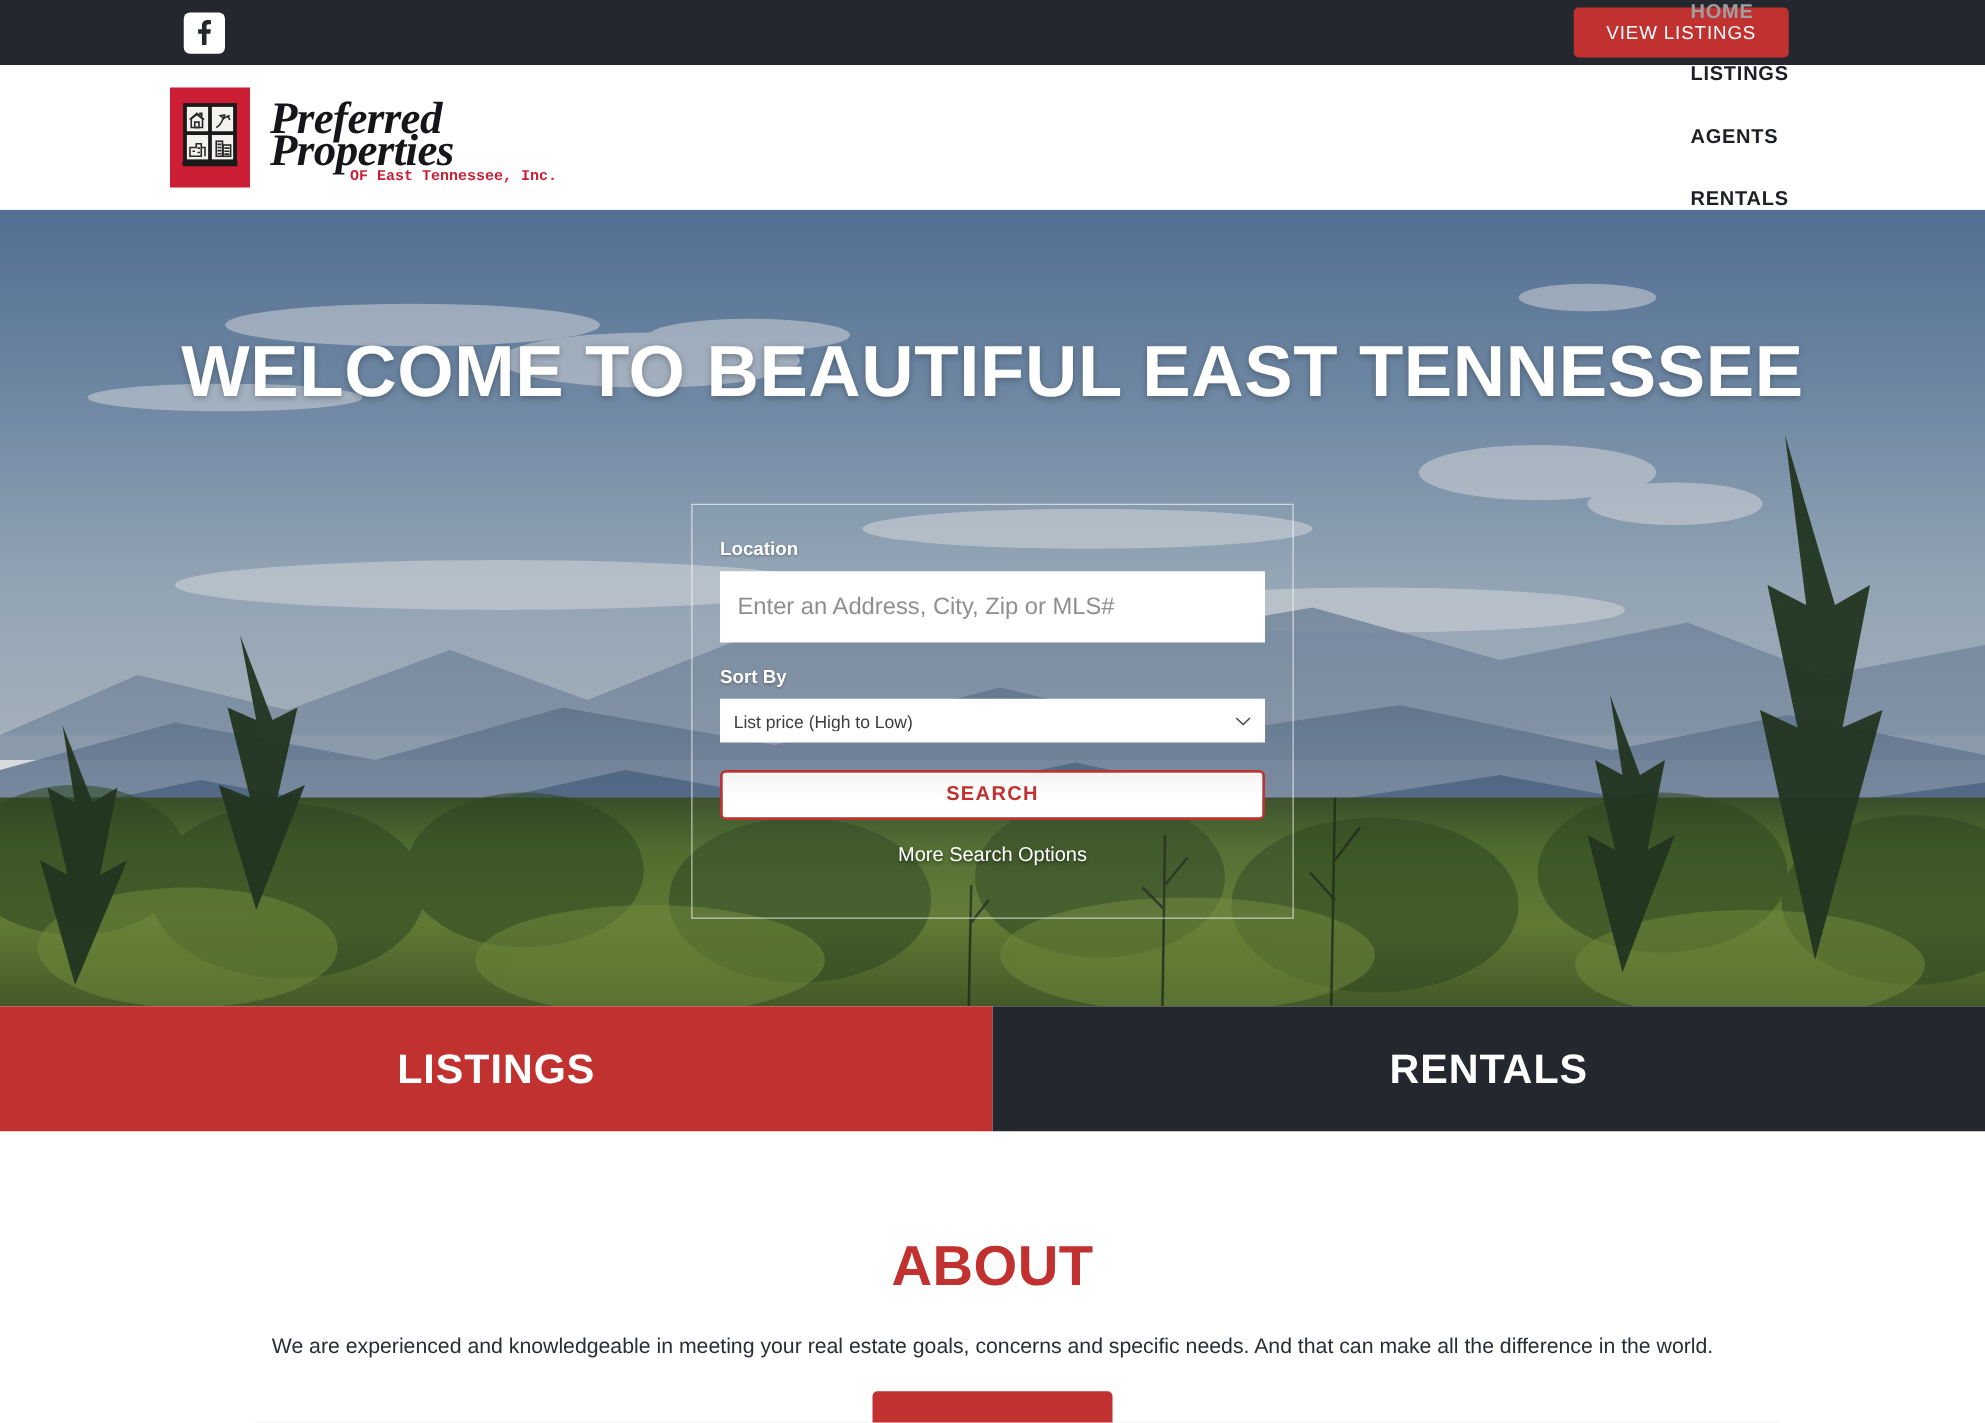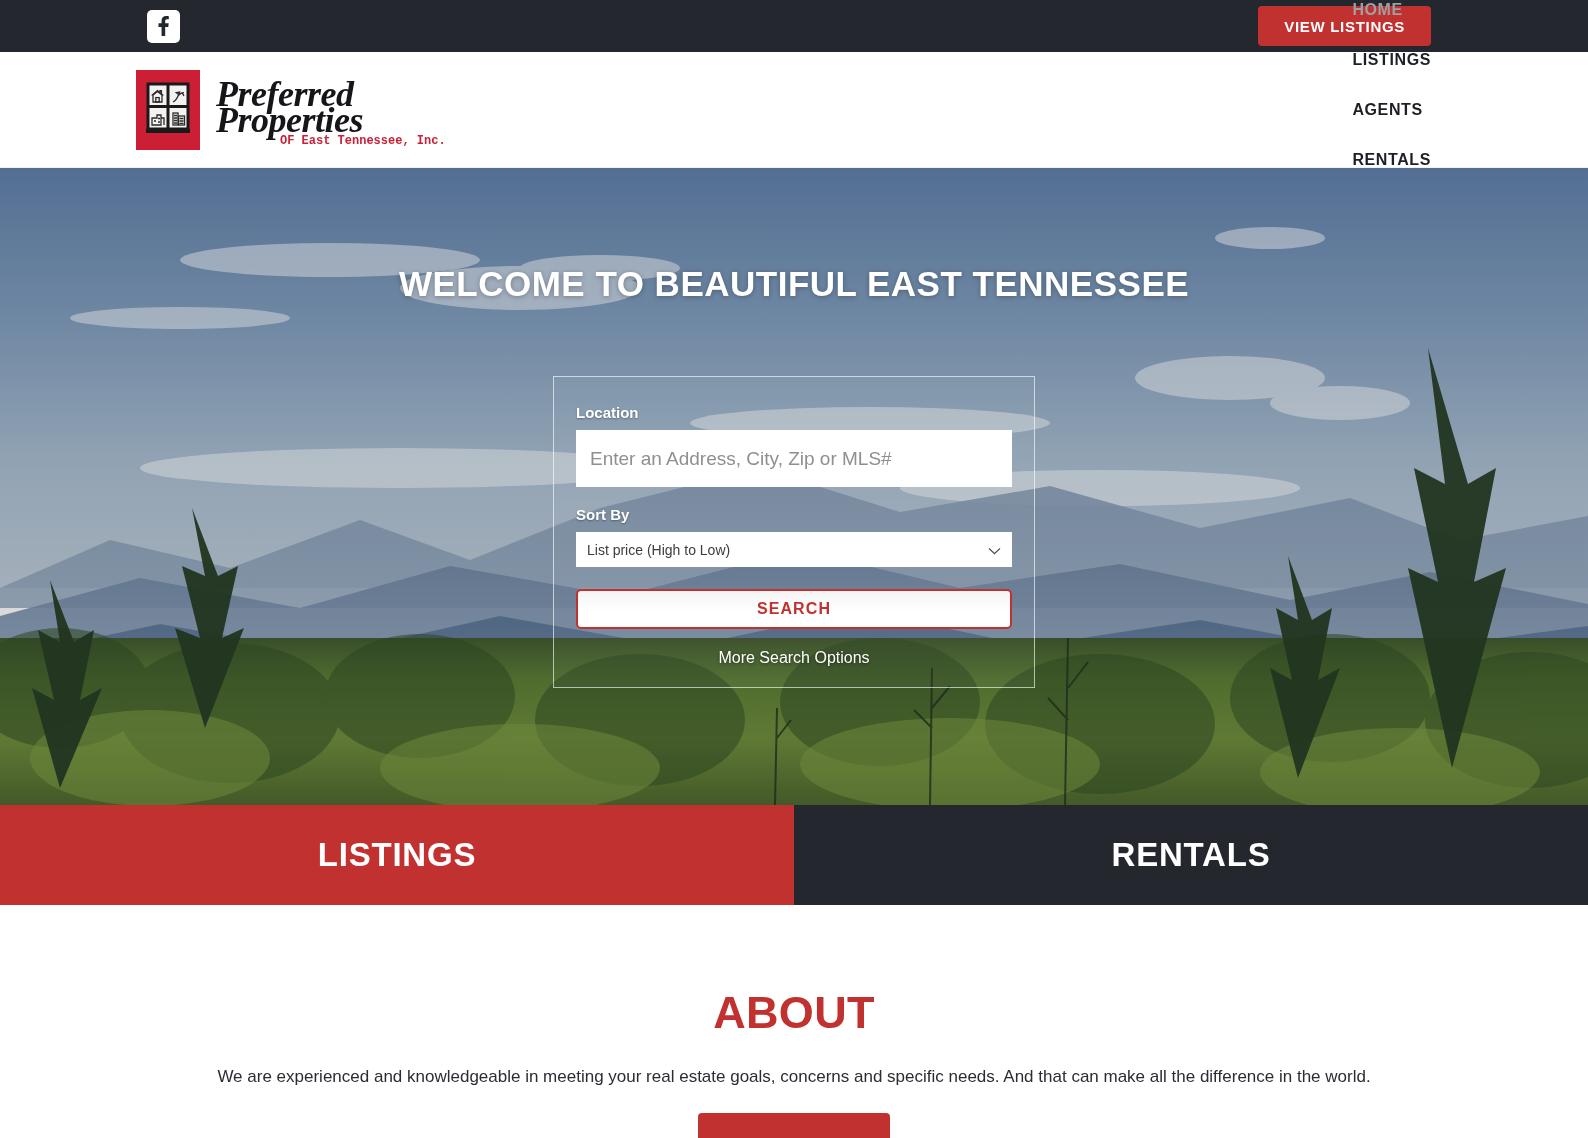--- a/index.html
+++ b/index.html
@@ -53,21 +53,21 @@
     right: 157px;
     top: 6px;
     height: 40px;
     padding: 0 26px;
     background: #c0312f;
     color: #ffffff;
     border: none;
     border-radius: 4px;
     font-family: "Liberation Sans", sans-serif;
     font-size: 15px;
-    font-weight: bold;
+    font-weight: normal;
     letter-spacing: 0.7px;
     cursor: pointer;
     display: flex;
     align-items: center;
   }
 
   
   .header {
     height: 116px;
     background: #ffffff;
@@ -153,35 +153,35 @@
   }
   .hero-inner {
     position: relative;
     height: 100%;
     display: flex;
     flex-direction: column;
     align-items: center;
   }
   .hero-title {
     margin-top: 96px;
-    font-size: 35px;
+    font-size: 58px;
     font-weight: bold;
     letter-spacing: 0.5px;
     color: #ffffff;
     text-align: right;
     text-shadow: 0 1px 5px rgba(0,0,0,0.28);
     white-space: nowrap;
   }
 
   
   .search-panel {
     margin-top: 72px;
     width: 482px;
     border: 1px solid rgba(255,255,255,0.62);
-    padding: 27px 22px 20px 22px;
+    padding: 27px 22px 40px 22px;
     background: rgba(255,255,255,0.03);
   }
   .field-label {
     font-size: 15px;
     font-weight: bold;
     color: #ffffff;
     margin-bottom: 9px;
     text-shadow: 0 1px 2px rgba(0,0,0,0.35);
   }
   .loc-input {

